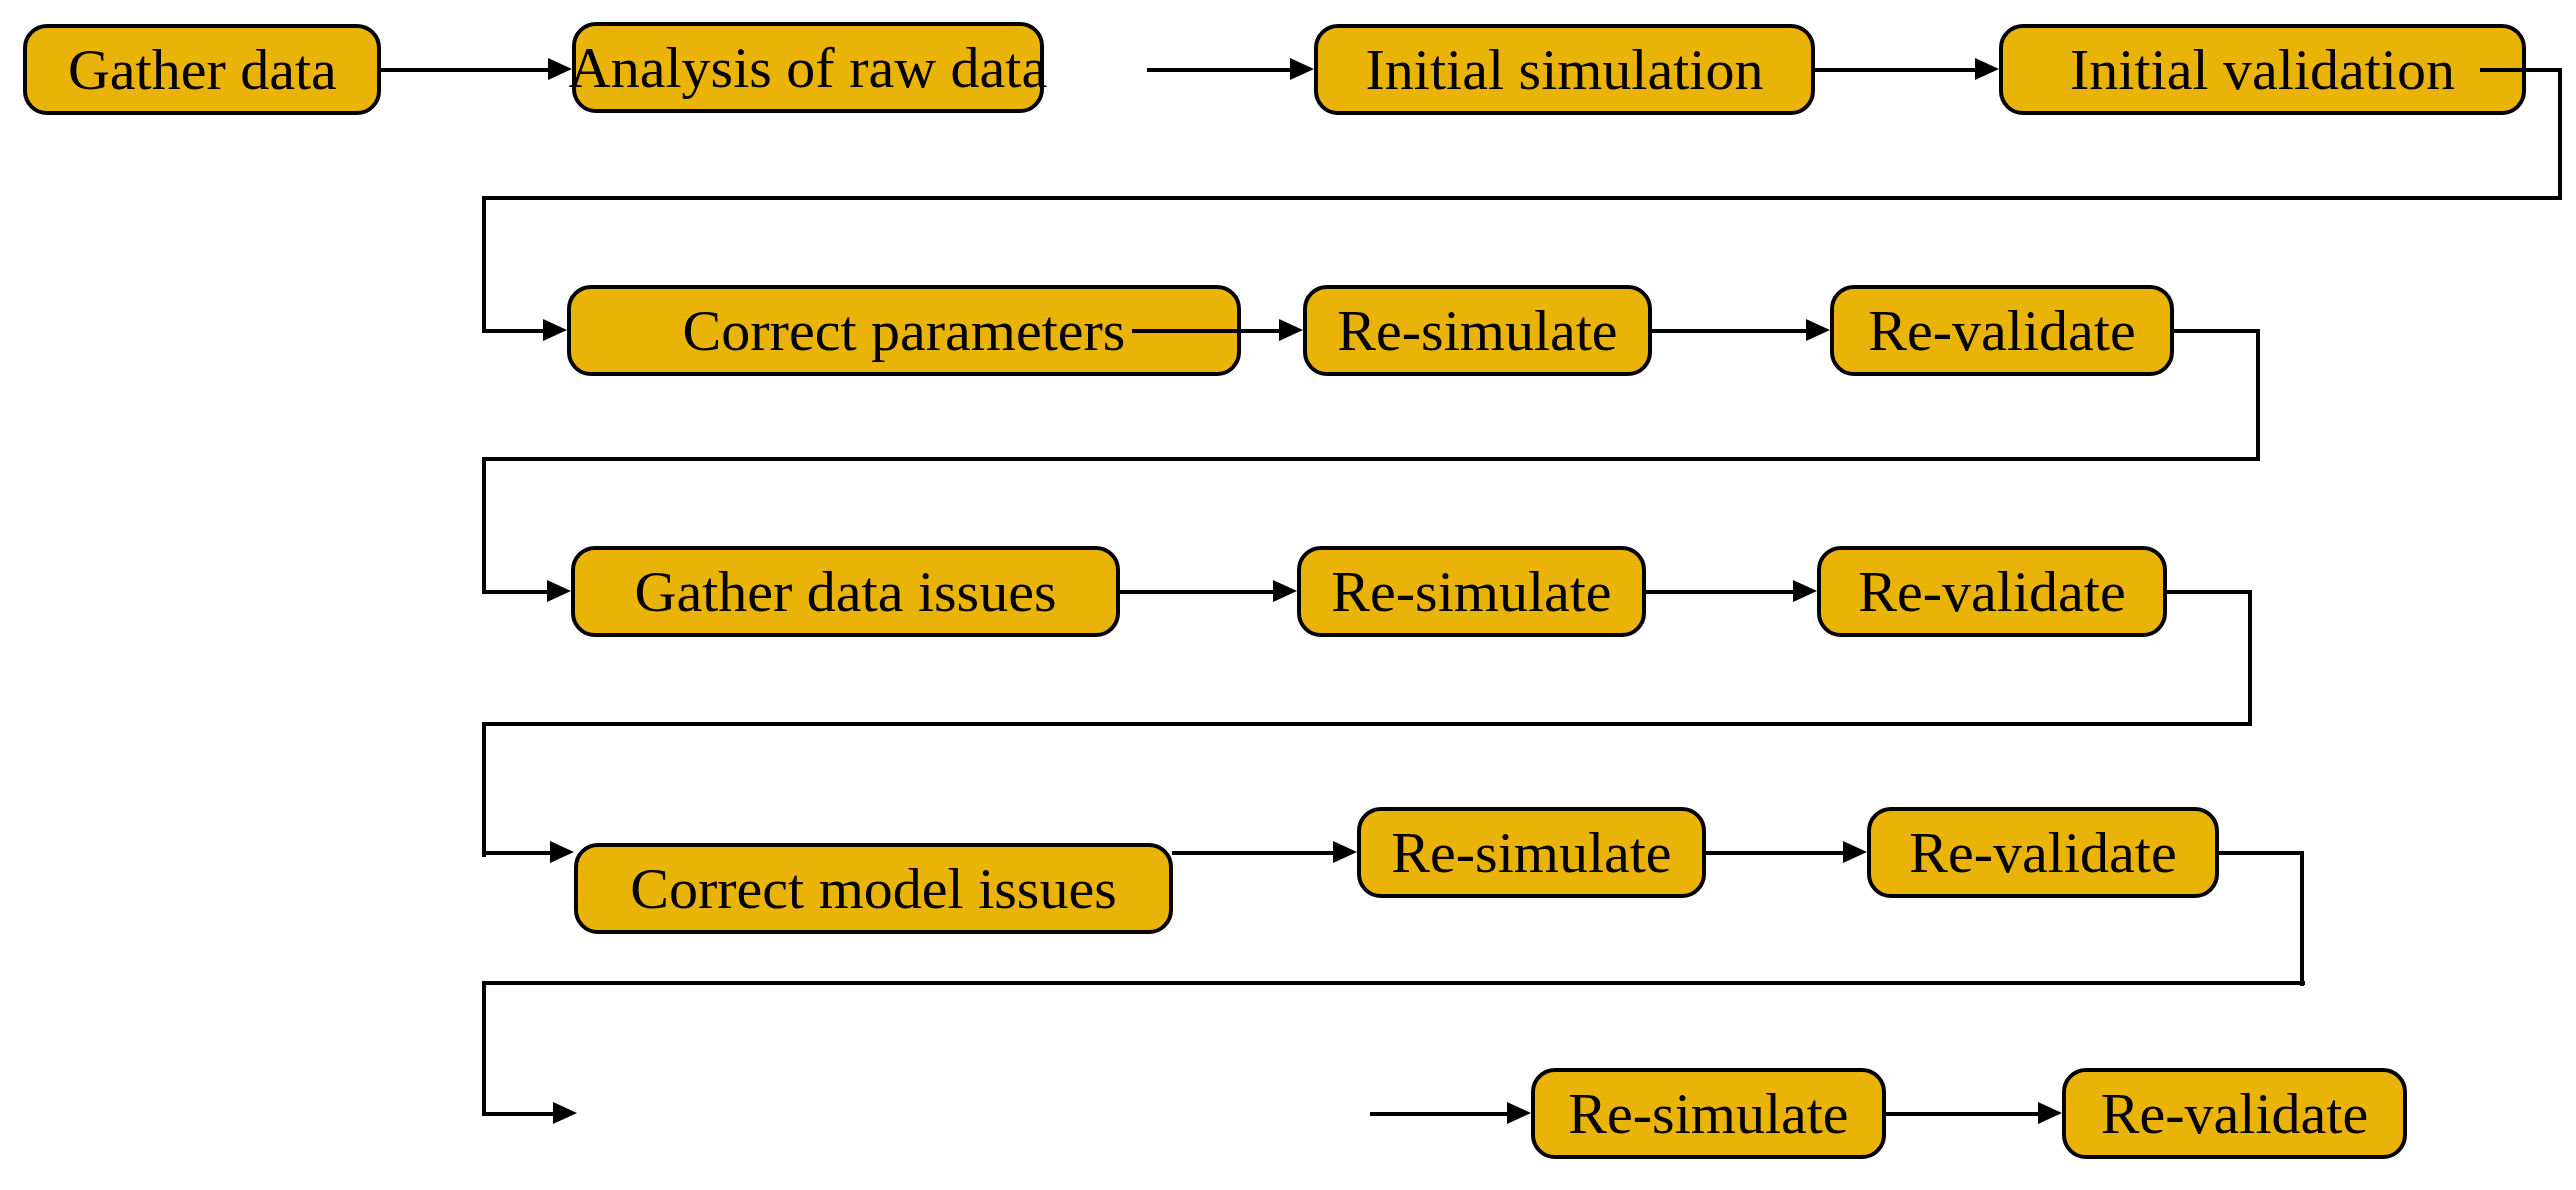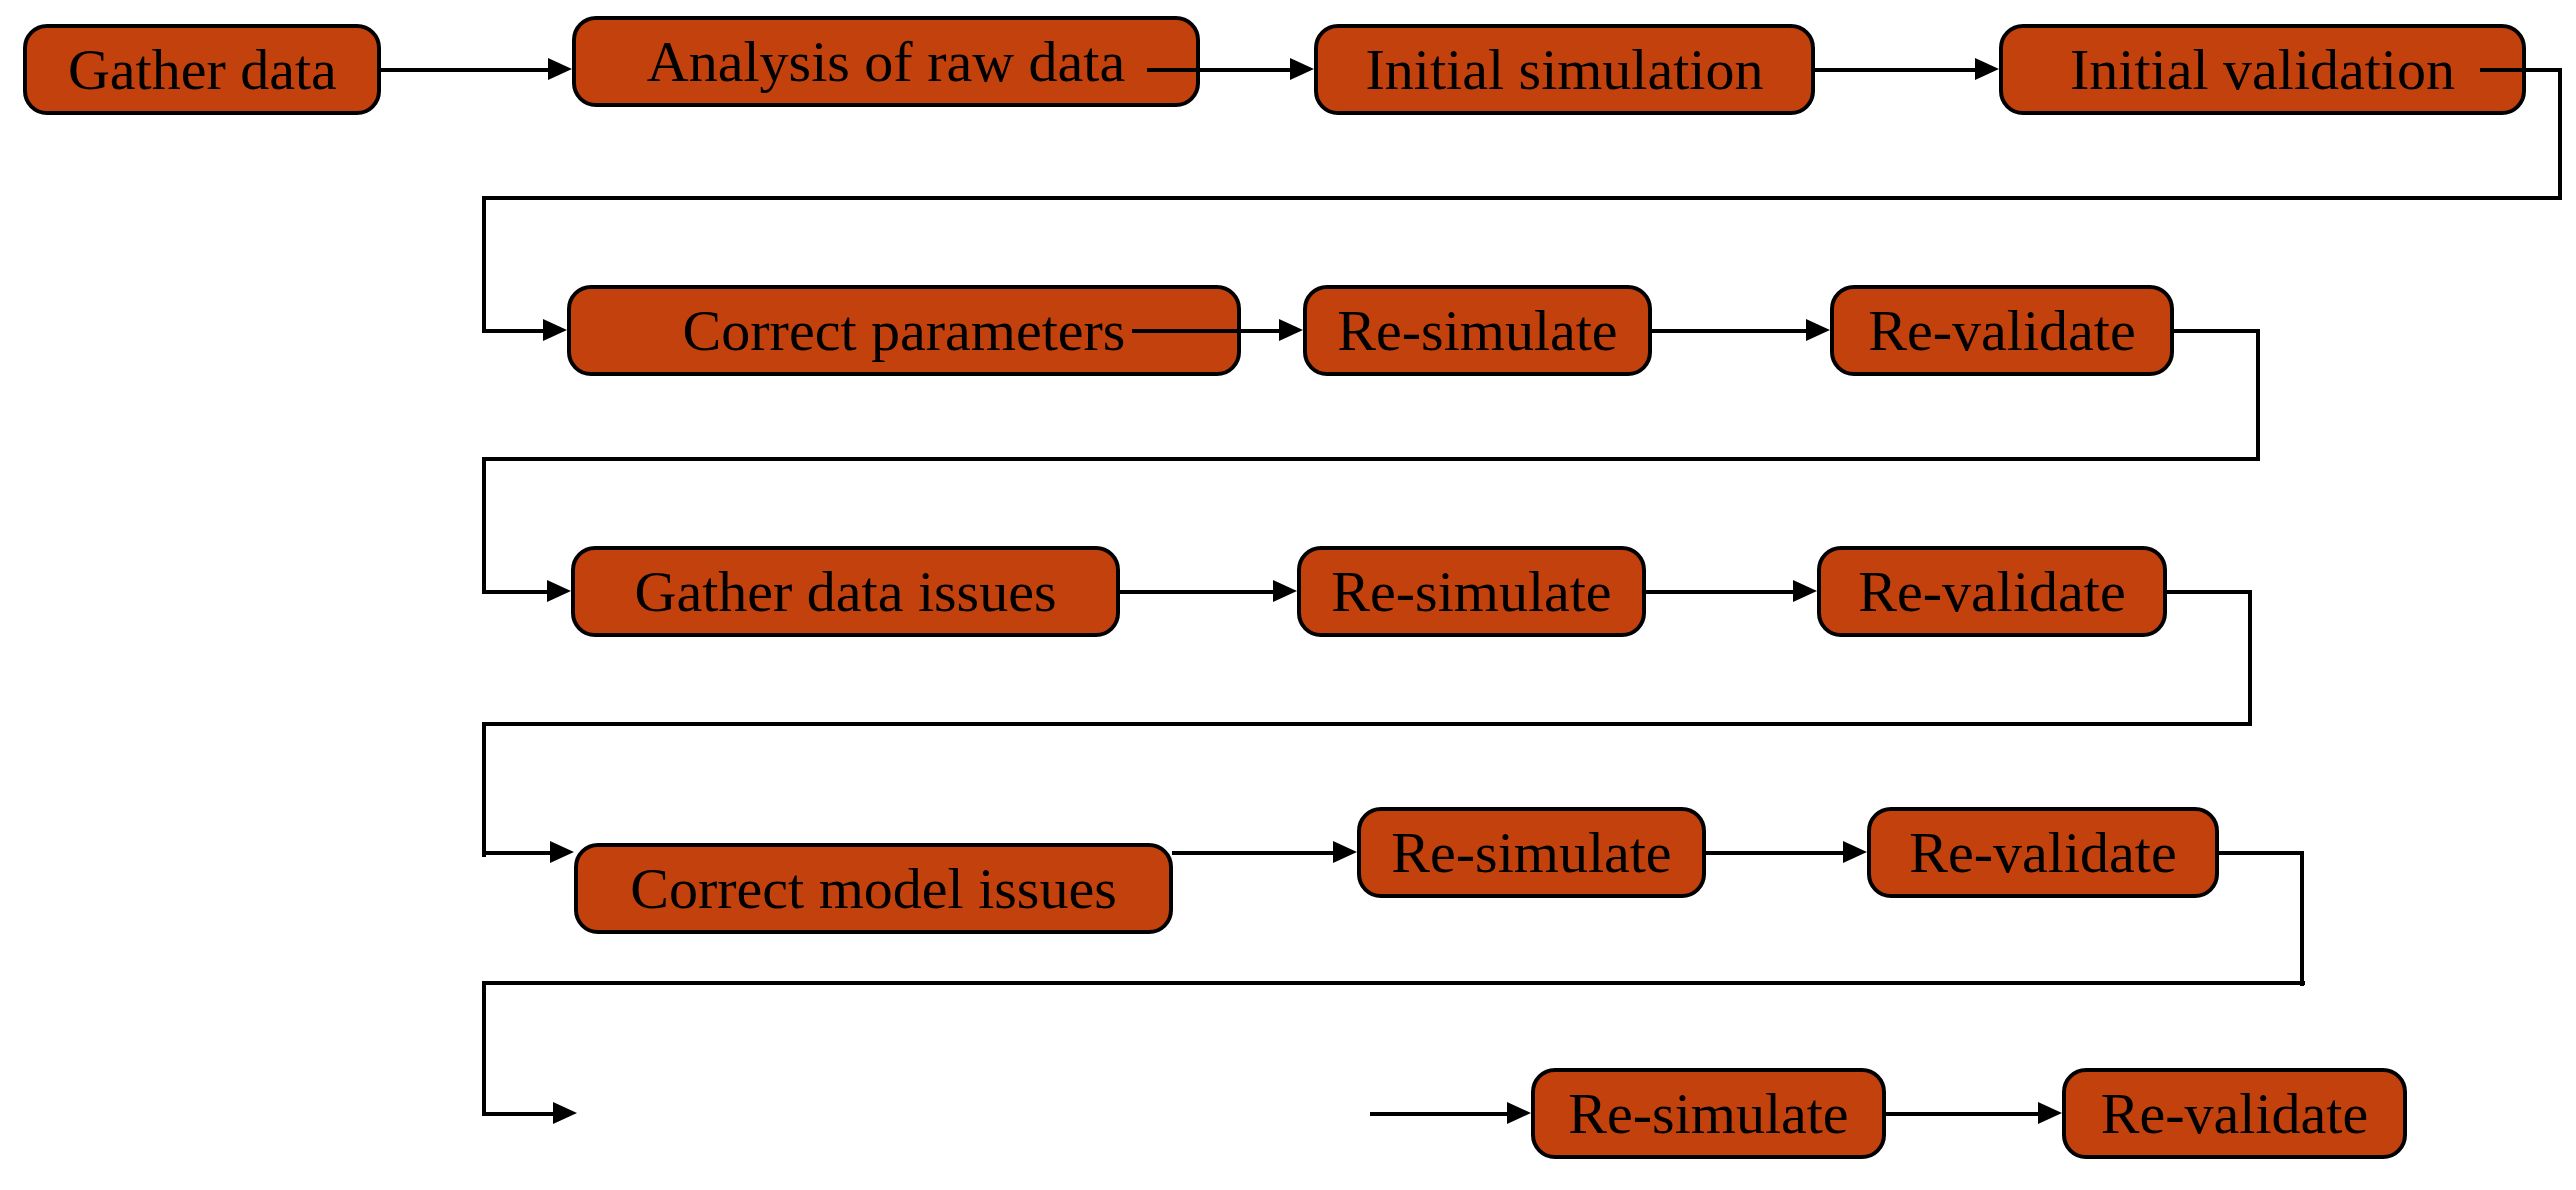--- a/index.html
+++ b/index.html
@@ -8,21 +8,21 @@
     width: 2576px;
     height: 1190px;
     background: #ffffff;
     font-family: "Liberation Serif", "DejaVu Serif", serif;
     overflow: hidden;
   }
   .node {
     position: absolute;
     height: 91px;
     box-sizing: border-box;
-    background: #c2410c;
+    background: #eab308;
     border: 4px solid #000000;
     border-radius: 24px;
     display: flex;
     align-items: center;
     justify-content: center;
     font-size: 58px;
     line-height: 1;
     color: #000000;
     white-space: nowrap;
   }
@@ -35,21 +35,21 @@
     border-bottom: 11.3px solid transparent;
     border-left: 24px solid #000000;
   }
 </style>
 </head>
 <body>
 
 <div class="canvas">
 
   <div class="node" style="left:23.4px;top:24px;width:358px">Gather data</div>
-  <div class="node" style="left:572px;top:16px;width:628px">Analysis of raw data</div>
+  <div class="node" style="left:572px;top:22px;width:472px">Analysis of raw data</div>
   <div class="node" style="left:1314px;top:24px;width:501px">Initial simulation</div>
   <div class="node" style="left:1999px;top:24px;width:527px">Initial validation</div>
 
   <div class="node" style="left:567px;top:285px;width:674px">Correct parameters</div>
   <div class="node" style="left:1303px;top:285px;width:349px">Re-simulate</div>
   <div class="node" style="left:1830px;top:285px;width:344px">Re-validate</div>
 
   <div class="node" style="left:571px;top:546px;width:549px">Gather data issues</div>
   <div class="node" style="left:1297px;top:546px;width:349px">Re-simulate</div>
   <div class="node" style="left:1817px;top:546px;width:350px">Re-validate</div>

